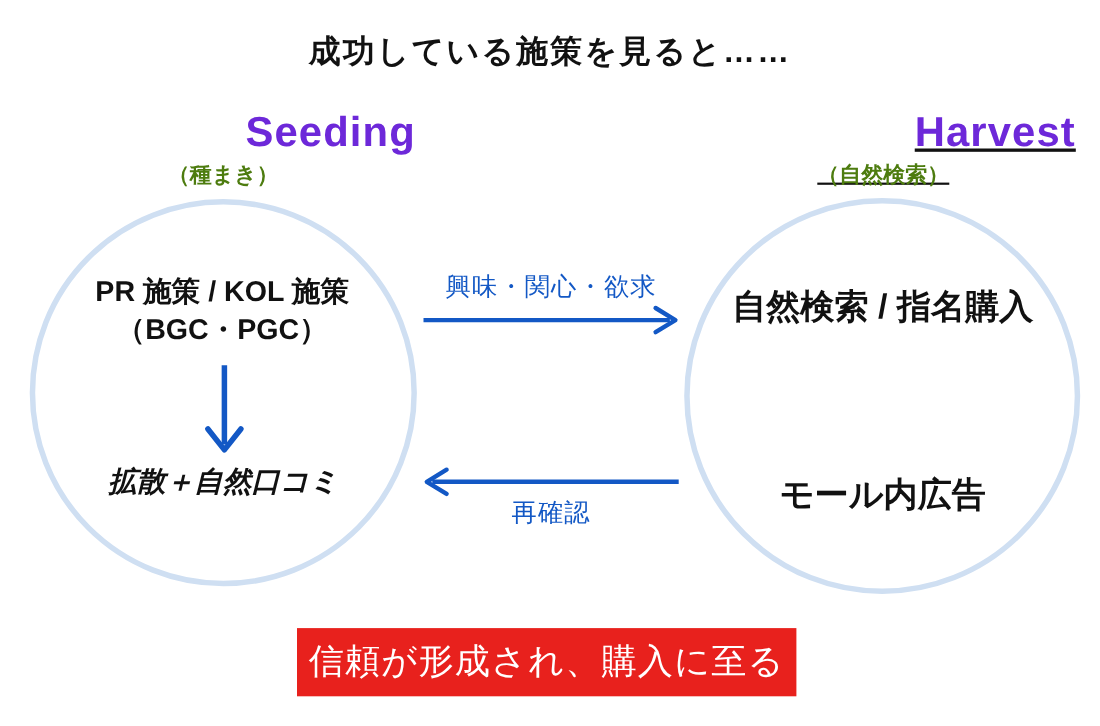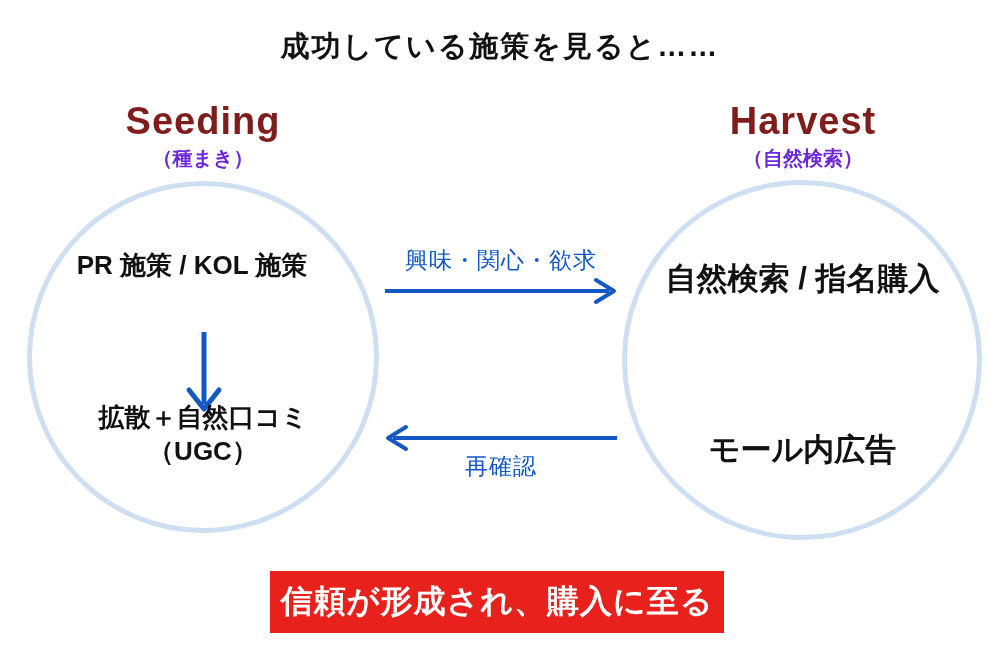--- a/index.html
+++ b/index.html
@@ -11,38 +11,38 @@
     font-family:"Liberation Sans","DejaVu Sans",sans-serif;
     color:#111111;
     overflow:hidden;
   }
   .title {
     position:absolute; left:0; top:27px; width:100%;
     text-align:center; font-size:29px; font-weight:bold;
     letter-spacing:2px; color:#111111;
   }
   .col-heading { position:absolute; text-align:center; }
-  .col-heading .en { font-size:38px; font-weight:bold; letter-spacing:1px; color:#7f1d1d; }
-  .col-heading .jp { font-size:20px; font-weight:bold; margin-top:2px; color:#6d28d9; }
+  .col-heading .en { font-size:38px; font-weight:bold; letter-spacing:1px; color:#6d28d9;text-align:right; }
+  .col-heading .jp { font-size:20px; font-weight:bold; margin-top:2px; color:#4d7c0f; }
   .heading-seeding { left:28px;  top:100px; width:350px; }
-  .heading-harvest { left:628px; top:100px; width:350px; }
+  .heading-harvest { left:628px; top:100px; width:350px;text-decoration:underline; }
 
   .circle {
     position:absolute; border:5px solid #cfdff2; border-radius:50%;
     background:#ffffff;
   }
   .circle-seeding { left:27px;  top:181px; width:352px; height:352px; }
   .circle-harvest { left:622px; top:180px; width:360px; height:360px; }
 
   .node {
     position:absolute; text-align:center; font-weight:bold;
     color:#111111; line-height:34px; font-size:26px;
   }
-  .seeding-top    { left:32px;  top:248px; width:320px; }
-  .seeding-bottom { left:43px;  top:400px; width:320px; }
+  .seeding-top    { left:42px;  top:248px; width:320px; }
+  .seeding-bottom { left:43px;  top:420px; width:320px;font-style:italic; }
   .harvest-item   { left:640px; width:325px; font-size:31px; line-height:30px; }
   .harvest-1 { top:264px; }
   .harvest-2 { top:330px; }
   .harvest-3 { top:396px;margin-top:39px; }
 
   .arrow-svg { position:absolute; display:block; }
   .arrow-down    { left:184px; top:330px; }
   .arrow-forward { left:383px; top:277px; }
   .arrow-back    { left:383px; top:424px; }
 
@@ -54,21 +54,21 @@
   .label-back    { top:451px;text-align:center; }
 
   .badge-cvr {
     position:absolute; left:819px; top:449px; width:163px; height:39px;
     background:#e8211d; color:#ffffff; font-weight:bold; font-size:25px;
     display:flex; align-items:center; justify-content:center;
     letter-spacing:1px;
   }
   .footer-banner {
     position:absolute; left:270px; top:571px; width:454px; height:62px;
-    background:#e8211d; color:#ffffff; font-weight:bold; font-size:32px;
+    background:#e8211d; color:#ffffff; font-weight:normal; font-size:32px;
     display:flex; align-items:center; justify-content:center;
     letter-spacing:1px;
   }
 </style>
 </head>
 <body>
 
 <div class="canvas">
 
   <div class="title">成功している施策を見ると……</div>
@@ -81,30 +81,30 @@
   <div class="col-heading heading-harvest">
     <div class="en">Harvest</div>
     <div class="jp">（自然検索）</div>
   </div>
 
   <div class="circle circle-seeding"></div>
   <div class="circle circle-harvest"></div>
 
   <div class="node seeding-top">
     <div>PR 施策 / KOL 施策</div>
+    <div>（BGC・PGC）</div>
   </div>
 
   <svg class="arrow-svg arrow-down" width="40" height="90" viewBox="0 0 40 90">
     <path d="M20 2 V 74" stroke="#1358c5" stroke-width="5" fill="none"></path>
     <path d="M5 60 L20 79 L35 60" stroke="#1358c5" stroke-width="5" fill="none" stroke-linecap="round" stroke-linejoin="round"></path>
   </svg>
 
   <div class="node seeding-bottom">
     <div>拡散＋自然口コミ</div>
-    <div>（UGC）</div>
   </div>
 
   <div class="flow-label label-forward">興味・関心・欲求</div>
   <svg class="arrow-svg arrow-forward" width="236" height="28" viewBox="0 0 236 28">
     <path d="M2 14 H 226" stroke="#1358c5" stroke-width="4" fill="none"></path>
     <path d="M213 3 L231 14 L213 25" stroke="#1358c5" stroke-width="4" fill="none" stroke-linecap="round" stroke-linejoin="round"></path>
   </svg>
 
   <svg class="arrow-svg arrow-back" width="236" height="28" viewBox="0 0 236 28">
     <path d="M10 14 H 234" stroke="#1358c5" stroke-width="4" fill="none"></path>

